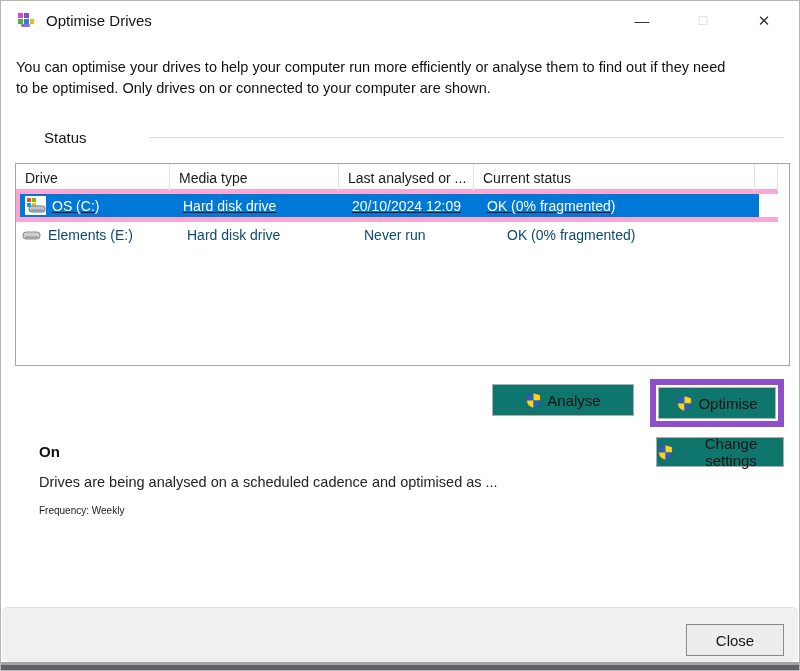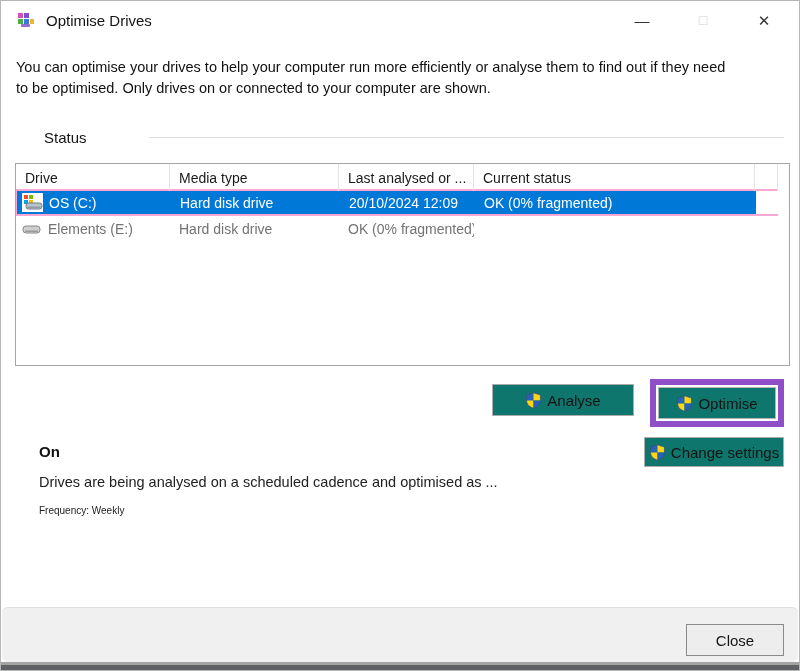--- a/index.html
+++ b/index.html
@@ -61,27 +61,28 @@
   .lv-header { height: 27px; color: #1a1a1a; }
   .lv-header .hcell {
     height: 100%; display: flex; align-items: center;
     padding-left: 9px;
     border-right: 1px solid #e3e3e3;
     overflow: hidden; white-space: nowrap;
   }
   .lv-header .hcell:last-child { border-right: none; }
 
   .annotated-row {
-    border: 2px solid #f9a8d4;
+    border: 5px solid #f9a8d4;
     margin: -2px 11px 0 -1px;
+    text-decoration: underline;
   }
   .row-selected { height: 23px; color: #fff; }
   .row-selected .cell { background: #0078d7; height: 23px; display: flex; align-items: center; padding-left: 9px; white-space: nowrap; overflow: hidden; }
   .row-selected .cell.empty { background: #fff; }
-  .row-normal { height: 25px; color: #737373; }
+  .row-normal { height: 25px; color: #0c4a6e; gap: 8px; }
   .row-normal .cell { display: flex; align-items: center; padding-left: 9px; white-space: nowrap; overflow: hidden; }
   .drive-cell { gap: 5px; padding-left: 5px !important; }
   .drive-icon { flex: 0 0 auto; }
 
   
   .actions {
     margin: 13px 15px 0 14px;
     display: flex; justify-content: flex-end; align-items: flex-start; gap: 16px;
     height: 48px;
   }
@@ -97,21 +98,21 @@
   .optimise-annotation { border: 6px solid #8f4fc8; padding: 2px; background: #fff; }
   .btn-optimise { width: 118px; height: 32px; border-color: #b4b4b4; }
   .shield { width: 17px; height: 17px; flex: 0 0 auto; }
 
   
   .scheduled-content { margin: 16px 15px 0 38px; display: flex; align-items: flex-start; }
   .sched-left { flex: 1; }
   .sched-state { font-size: 15px; font-weight: bold; color: #111; }
   .sched-desc { margin-top: 14px; font-size: 14.5px; color: #222; }
   .sched-freq { margin-top: 15px; font-size: 10px; color: #222; }
-  .btn-change { width: 140px; height: 30px; margin-top: -6px; }
+  .btn-change { width: 128px; height: 30px; margin-top: -6px; }
 
   
   .footer {
     position: absolute; left: 1px; right: 1px; bottom: 8px;
     height: 55px;
     background: #f0f0f0;
     border-top: 1px solid #dfdfdf;
     border-radius: 6px;
   }
   .btn-close {
@@ -189,20 +190,21 @@
 
     <div class="lv-row row-normal">
       <div class="cell drive-cell">
         <svg class="drive-icon" width="22" height="19" viewBox="0 0 22 19">
           <rect x="2" y="7" width="17" height="7" rx="3" fill="#cfcfcf" stroke="#8a8a8a" stroke-width="1"></rect>
           <rect x="4" y="11.5" width="13" height="1.5" fill="#9a9a9a"></rect>
         </svg>
         <span>Elements (E:)</span>
       </div>
       <div class="cell">Hard disk drive</div>
+      <div class="cell">Never run</div>
       <div class="cell">OK (0% fragmented)</div>
       <div class="cell"></div>
       <div class="cell"></div>
     </div>
 
   </div>
 
   <div class="actions">
     <button class="btn btn-analyse">
       <svg class="shield" viewBox="0 0 16 16">

